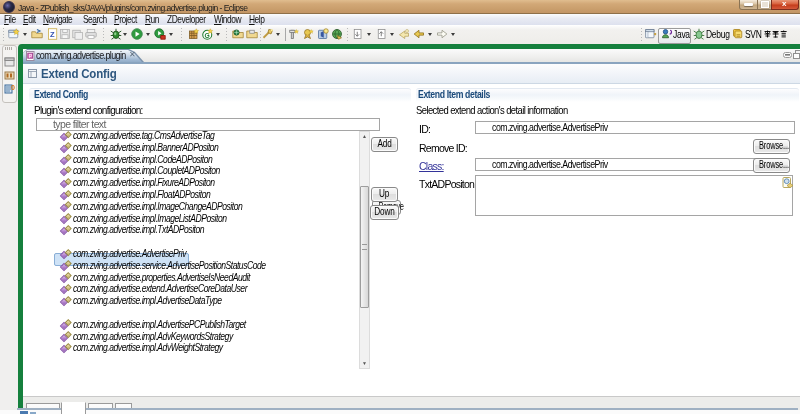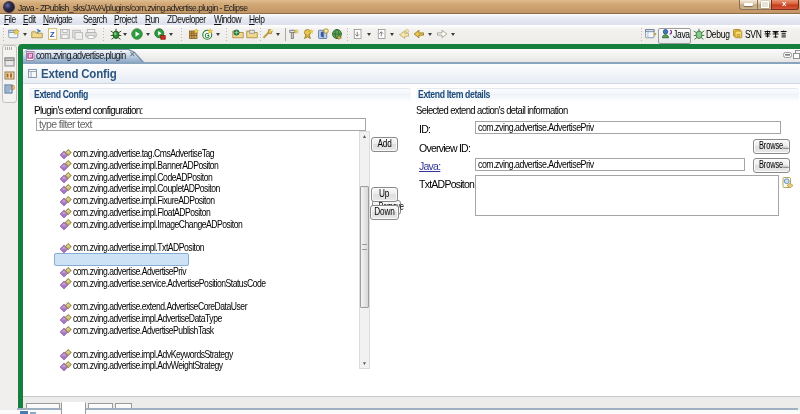--- a/index.html
+++ b/index.html
@@ -62,32 +62,32 @@
      background:linear-gradient(180deg,#fdfdfe 0%,#f0f3f8 60%,#e7edf4 100%);
      border-bottom:1px solid #cdd8e4;}
   #formtitle{left:18px;top:18px;font-size:12.5px;font-weight:bold;color:#2d567e;letter-spacing:-0.2px;transform:scaleX(0.92);transform-origin:left top;}
   
   .secband{position:absolute;height:13px;border-top:1px solid #e3e9f1;border-radius:3px 3px 0 0;
      background:linear-gradient(180deg,#fdfdfe 0%,#f0f4f9 45%,#f7fafc 75%,#ffffff 100%);}
   .sectitle{position:absolute;font-size:10px;font-weight:bold;color:#1b4a7a;letter-spacing:-0.45px;white-space:nowrap;transform:scaleX(0.87);transform-origin:left top;}
   .lbl{position:absolute;font-size:10.5px;color:#000;letter-spacing:-0.75px;white-space:nowrap;}
   .inp span{display:inline-block;transform:scaleX(0.84);transform-origin:left top;}
   .inp{position:absolute;height:11px;border:1px solid #a5a5a5;background:#fff;
-     font-size:10.5px;letter-spacing:-0.6px;color:#000;line-height:11px;padding-left:2px;
+     font-size:10.5px;letter-spacing:-0.6px;color:#000;line-height:11px;padding-left:16px;
      white-space:nowrap;overflow:hidden;}
   .btn{position:absolute;border:1px solid #898989;border-radius:3px;
      background:linear-gradient(180deg,#f9f9f9 0%,#ededed 45%,#dedede 50%,#e9e9e9 100%);
      font-size:10px;color:#000;text-align:center;
      box-shadow:inset 0 0 0 1px #fbfbfb;}
   .btn i{font-style:normal;display:inline-block;transform:scaleX(0.82);transform-origin:center;
      white-space:nowrap;letter-spacing:-0.2px;}
   
   #selrow{position:absolute;left:31px;top:204px;width:133px;height:11px;background:#cee2f6;
      border:1px solid #89aed6;border-radius:2px;}
-  #list{left:13px;top:94px;width:332px;height:236px;overflow:hidden;background:transparent;}
+  #list{left:13px;top:76px;width:332px;height:236px;overflow:hidden;background:transparent;font-style:italic;}
   .row{position:absolute;left:0;height:12px;width:332px;font-size:10.5px;letter-spacing:-0.6px;
      color:#000;white-space:nowrap;}
   .row .ic{position:absolute;left:24px;top:0px;width:10px;height:10px;}
   .row .tx{position:absolute;left:37px;top:-1px;display:inline-block;transform:scaleX(0.82);transform-origin:left top;}
   .dia{position:absolute;left:1px;top:4px;width:4px;height:4px;transform:rotate(45deg);
      background:linear-gradient(135deg,#e0c0ec 0%,#ae7cca 60%,#9560b6 100%);border:0.5px solid #8550a6;}
   .dia2{position:absolute;left:6px;top:1.5px;width:2.5px;height:2.5px;transform:rotate(45deg);
      background:linear-gradient(135deg,#f0e4b2,#c3ae5d);border:0.5px solid #9a8a40;}
   
   #vsb{left:336px;top:82px;width:9px;height:236px;background:#f1f1f1;border:1px solid #dcdcdc;}
@@ -384,20 +384,27 @@
         </span>
         <span class="tx">com.zving.advertise.impl.FloatADPositon</span>
       </div>
       <div class="row" style="top:75.8px">
         <span class="ic">
           <i class="dia"></i>
           <i class="dia2"></i>
         </span>
         <span class="tx">com.zving.advertise.impl.ImageChangeADPositon</span>
       </div>
+      <div class="row" style="top:87.6px">
+        <span class="ic">
+          <i class="dia"></i>
+          <i class="dia2"></i>
+        </span>
+        <span class="tx">com.zving.advertise.impl.ImageListADPositon</span>
+      </div>
       <div class="row" style="top:99.4px">
         <span class="ic">
           <i class="dia"></i>
           <i class="dia2"></i>
         </span>
         <span class="tx">com.zving.advertise.impl.TxtADPositon</span>
       </div>
       <div class="row" style="top:123.0px">
         <span class="ic">
           <i class="dia"></i>
@@ -405,40 +412,47 @@
         </span>
         <span class="tx">com.zving.advertise.AdvertisePriv</span>
       </div>
       <div class="row" style="top:134.8px">
         <span class="ic">
           <i class="dia"></i>
           <i class="dia2"></i>
         </span>
         <span class="tx">com.zving.advertise.service.AdvertisePositionStatusCode</span>
       </div>
+      <div class="row" style="top:146.6px">
+        <span class="ic">
+          <i class="dia"></i>
+          <i class="dia2"></i>
+        </span>
+        <span class="tx">com.zving.advertise.properties.AdvertiseIsNeedAudit</span>
+      </div>
       <div class="row" style="top:170.2px">
         <span class="ic">
           <i class="dia"></i>
           <i class="dia2"></i>
         </span>
         <span class="tx">com.zving.advertise.impl.AdvertiseDataType</span>
       </div>
       <div class="row" style="top:158.4px">
         <span class="ic">
           <i class="dia"></i>
           <i class="dia2"></i>
         </span>
         <span class="tx">com.zving.advertise.extend.AdvertiseCoreDataUser</span>
       </div>
-      <div class="row" style="top:182.0px">
-        <span class="ic">
-          <i class="dia"></i>
-          <i class="dia2"></i>
-        </span>
-        <span class="tx">com.zving.advertise.AdvertisePublishTask</span>
+      <div class="row" style="top:193.8px">
+        <span class="ic">
+          <i class="dia"></i>
+          <i class="dia2"></i>
+        </span>
+        <span class="tx">com.zving.advertise.impl.AdvertisePCPublishTarget</span>
       </div>
       <div class="row" style="top:205.6px">
         <span class="ic">
           <i class="dia"></i>
           <i class="dia2"></i>
         </span>
         <span class="tx">com.zving.advertise.impl.AdvKeywordsStrategy</span>
       </div>
       <div class="row" style="top:217.4px">
         <span class="ic">
@@ -458,23 +472,23 @@
     <div class="btn" style="left:348px;top:88px;width:25px;height:13px;"><i>Add</i></div>
     <div class="btn" style="left:349px;top:105px;width:27px;height:13px;margin-top:46px;"><i style="transform:scaleX(0.7)">Remove</i></div>
     <div class="btn" style="left:348px;top:138px;width:25px;height:13px;"><i>Up</i></div>
     <div class="btn" style="left:347px;top:156px;width:27px;height:13px;"><i>Down</i></div>
 
     <div class="secband" style="left:393px;top:39px;width:383px;"></div>
     <div class="sectitle" style="left:395px;top:40px;">Extend Item details</div>
     <div class="lbl" style="left:393px;top:54.5px;letter-spacing:-0.65px;transform:scaleX(0.9);transform-origin:left top;">Selected extend action's detail information</div>
     <div class="lbl" style="left:396px;top:74px;">ID:</div>
     <div class="inp" style="left:452px;top:72px;width:302px;"><span>com.zving.advertise.AdvertisePriv</span></div>
-    <div class="lbl" style="left:396px;top:92.5px;">Overview ID:</div>
+    <div class="lbl" style="left:396px;top:92.5px;">Remove ID:</div>
     <div class="btn" style="left:730px;top:90px;width:35px;height:13px;"><i style="transform:scaleX(0.75)">Browse...</i></div>
-    <div class="lbl" style="left:396px;top:111px;color:#333399;text-decoration:underline;">Java:</div>
+    <div class="lbl" style="left:396px;top:111px;color:#333399;text-decoration:underline;">Class:</div>
     <div class="inp" style="left:452px;top:109px;width:266px;"><span>com.zving.advertise.AdvertisePriv</span></div>
     <div class="btn" style="left:730px;top:109px;width:35px;height:13px;"><i style="transform:scaleX(0.75)">Browse...</i></div>
     <div class="lbl" style="left:396px;top:128.5px;">TxtADPositon:</div>
     <div class="inp" style="left:452px;top:126px;width:300px;height:39px;"></div>
     <svg class="abs" style="left:759px;top:128px" width="12" height="12" viewBox="0 0 12 12">
       <rect x="1" y="0.5" width="7.5" height="10" fill="#fcfcf4" stroke="#b8a860" rx="1"></rect>
       <circle cx="4.7" cy="4.2" r="2.4" fill="#cfe0ef" stroke="#4a7aaa" stroke-width=".8"></circle>
       <path d="M8 6.2 l3 2.3 -3 2.3 -3 -2.3 z" fill="#e8cf78" stroke="#a8913a" stroke-width=".7"></path>
     </svg>
 

